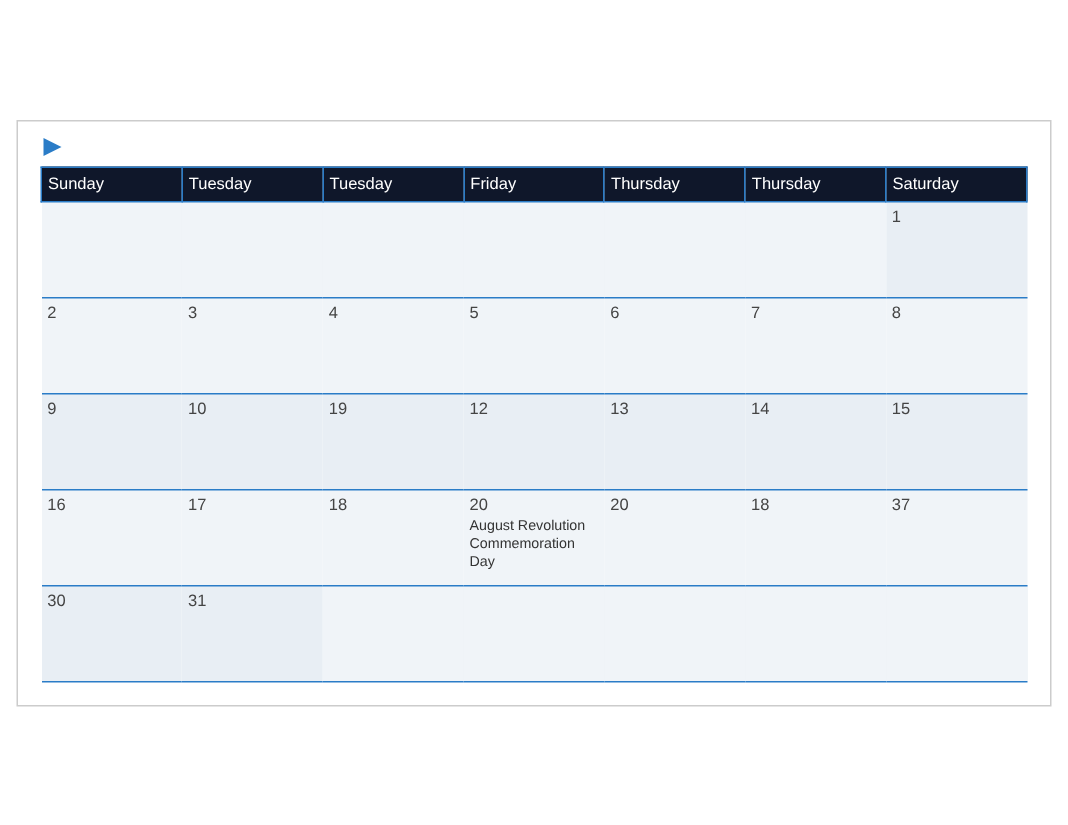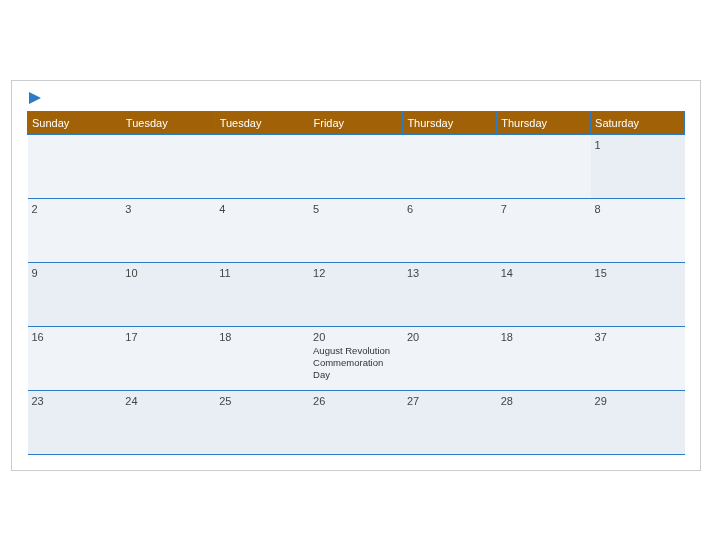--- a/index.html
+++ b/index.html
@@ -47,21 +47,21 @@
       font-size: 13px;
       color: #333;
       text-align: right;
       padding-top: 4px;
     }
     .calendar-grid {
       width: 100%;
       border-collapse: collapse;
     }
     .calendar-grid thead tr {
-      background-color: #a16207;
+      background-color: #0f172a;
       padding-left: 47px;
     }
     .calendar-grid thead th {
       color: #fff;
       font-size: 11px;
       font-weight: normal;
       padding: 5px 4px;
       text-align: left;
       border: 1px solid #2a7cc7;
     }
@@ -180,21 +180,21 @@
           </td>
         </tr>
         <tr>
           <td>
             <span class="day-number">9</span>
           </td>
           <td>
             <span class="day-number">10</span>
           </td>
           <td>
-            <span class="day-number">11</span>
+            <span class="day-number">19</span>
           </td>
           <td>
             <span class="day-number">12</span>
           </td>
           <td>
             <span class="day-number">13</span>
           </td>
           <td>
             <span class="day-number">14</span>
           </td>
@@ -221,36 +221,26 @@
           </td>
           <td>
             <span class="day-number">18</span>
           </td>
           <td>
             <span class="day-number">37</span>
           </td>
         </tr>
         <tr>
           <td>
-            <span class="day-number">23</span>
-          </td>
-          <td>
-            <span class="day-number">24</span>
-          </td>
-          <td>
-            <span class="day-number">25</span>
-          </td>
-          <td>
-            <span class="day-number">26</span>
-          </td>
-          <td>
-            <span class="day-number">27</span>
-          </td>
-          <td>
-            <span class="day-number">28</span>
-          </td>
-          <td>
-            <span class="day-number">29</span>
-          </td>
+            <span class="day-number">30</span>
+          </td>
+          <td>
+            <span class="day-number">31</span>
+          </td>
+          <td class="empty"></td>
+          <td class="empty"></td>
+          <td class="empty"></td>
+          <td class="empty"></td>
+          <td class="empty"></td>
         </tr>
       </tbody>
   </table>
 </div>
 
 </body></html>

